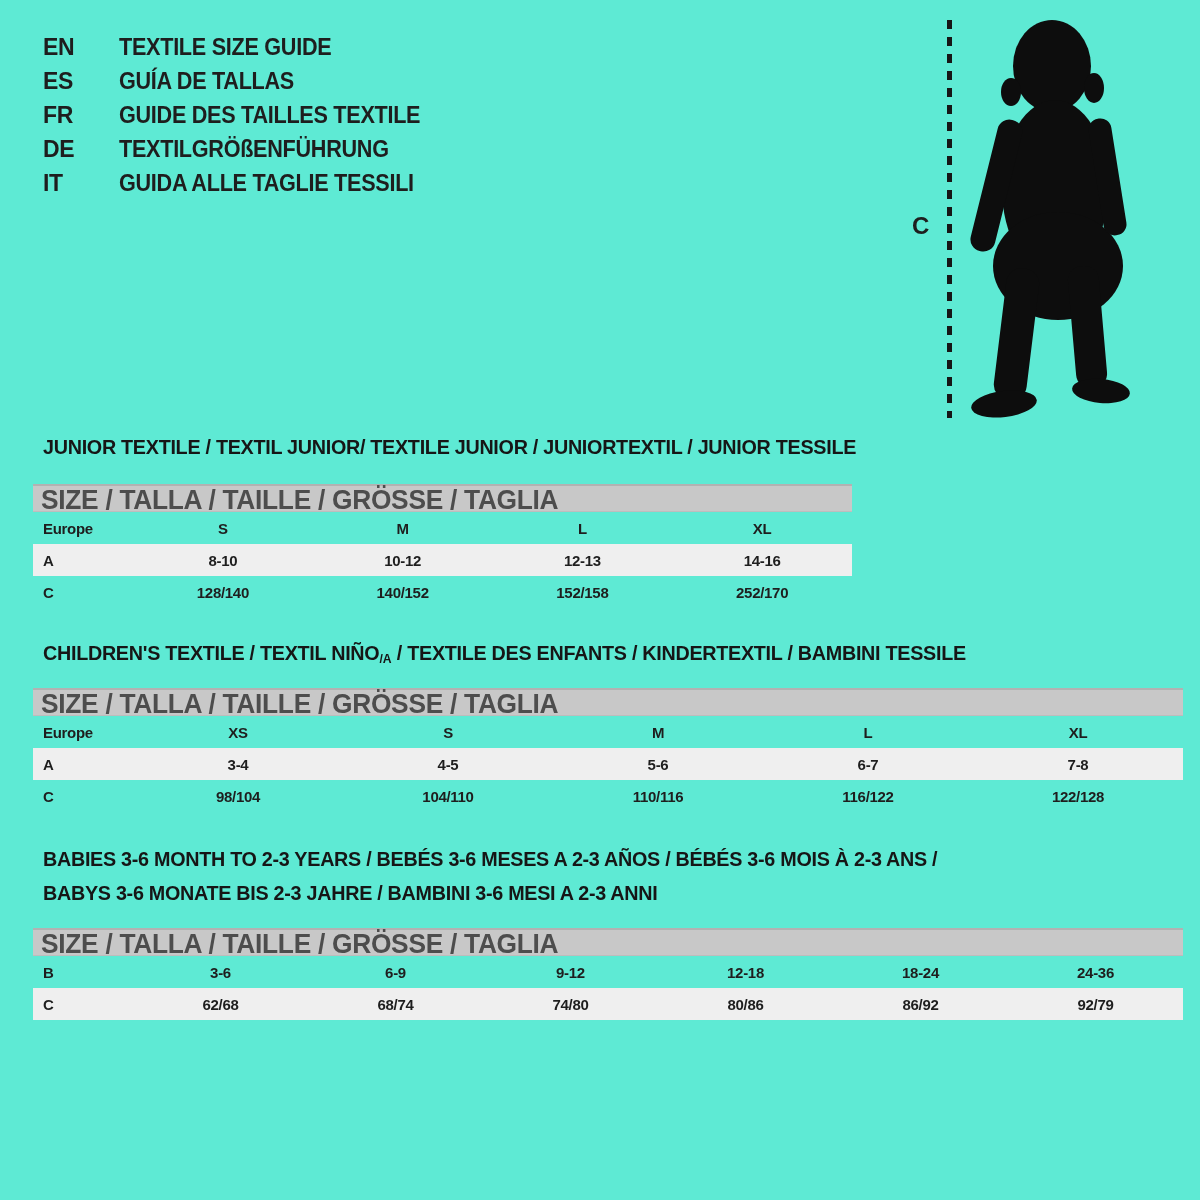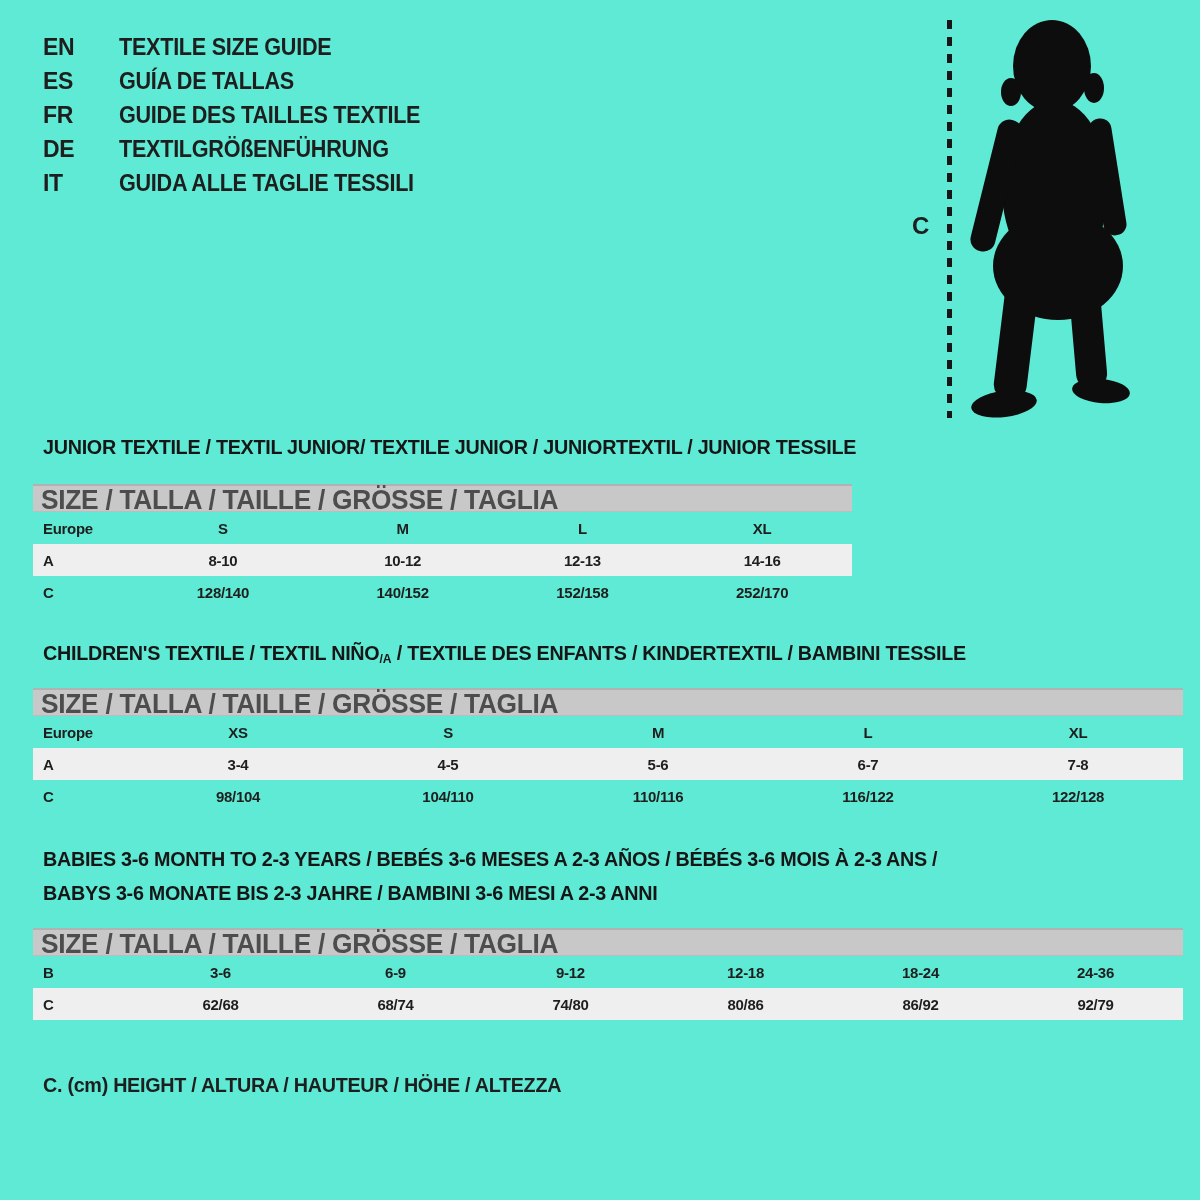--- a/index.html
+++ b/index.html
@@ -171,16 +171,15 @@
       <div class="val">62/68</div>
       <div class="val">68/74</div>
       <div class="val">74/80</div>
       <div class="val">80/86</div>
       <div class="val">86/92</div>
       <div class="val">92/79</div>
     </div>
   </div>
 
   <div class="legend">
-    <div class="legend-line"><span class="cx">C. (cm) HEIGHT / ALTURA / HAUTEUR / HÖHE / ALTEZZA</span></div>
   </div>
 
 </div>
 
 </body></html>

